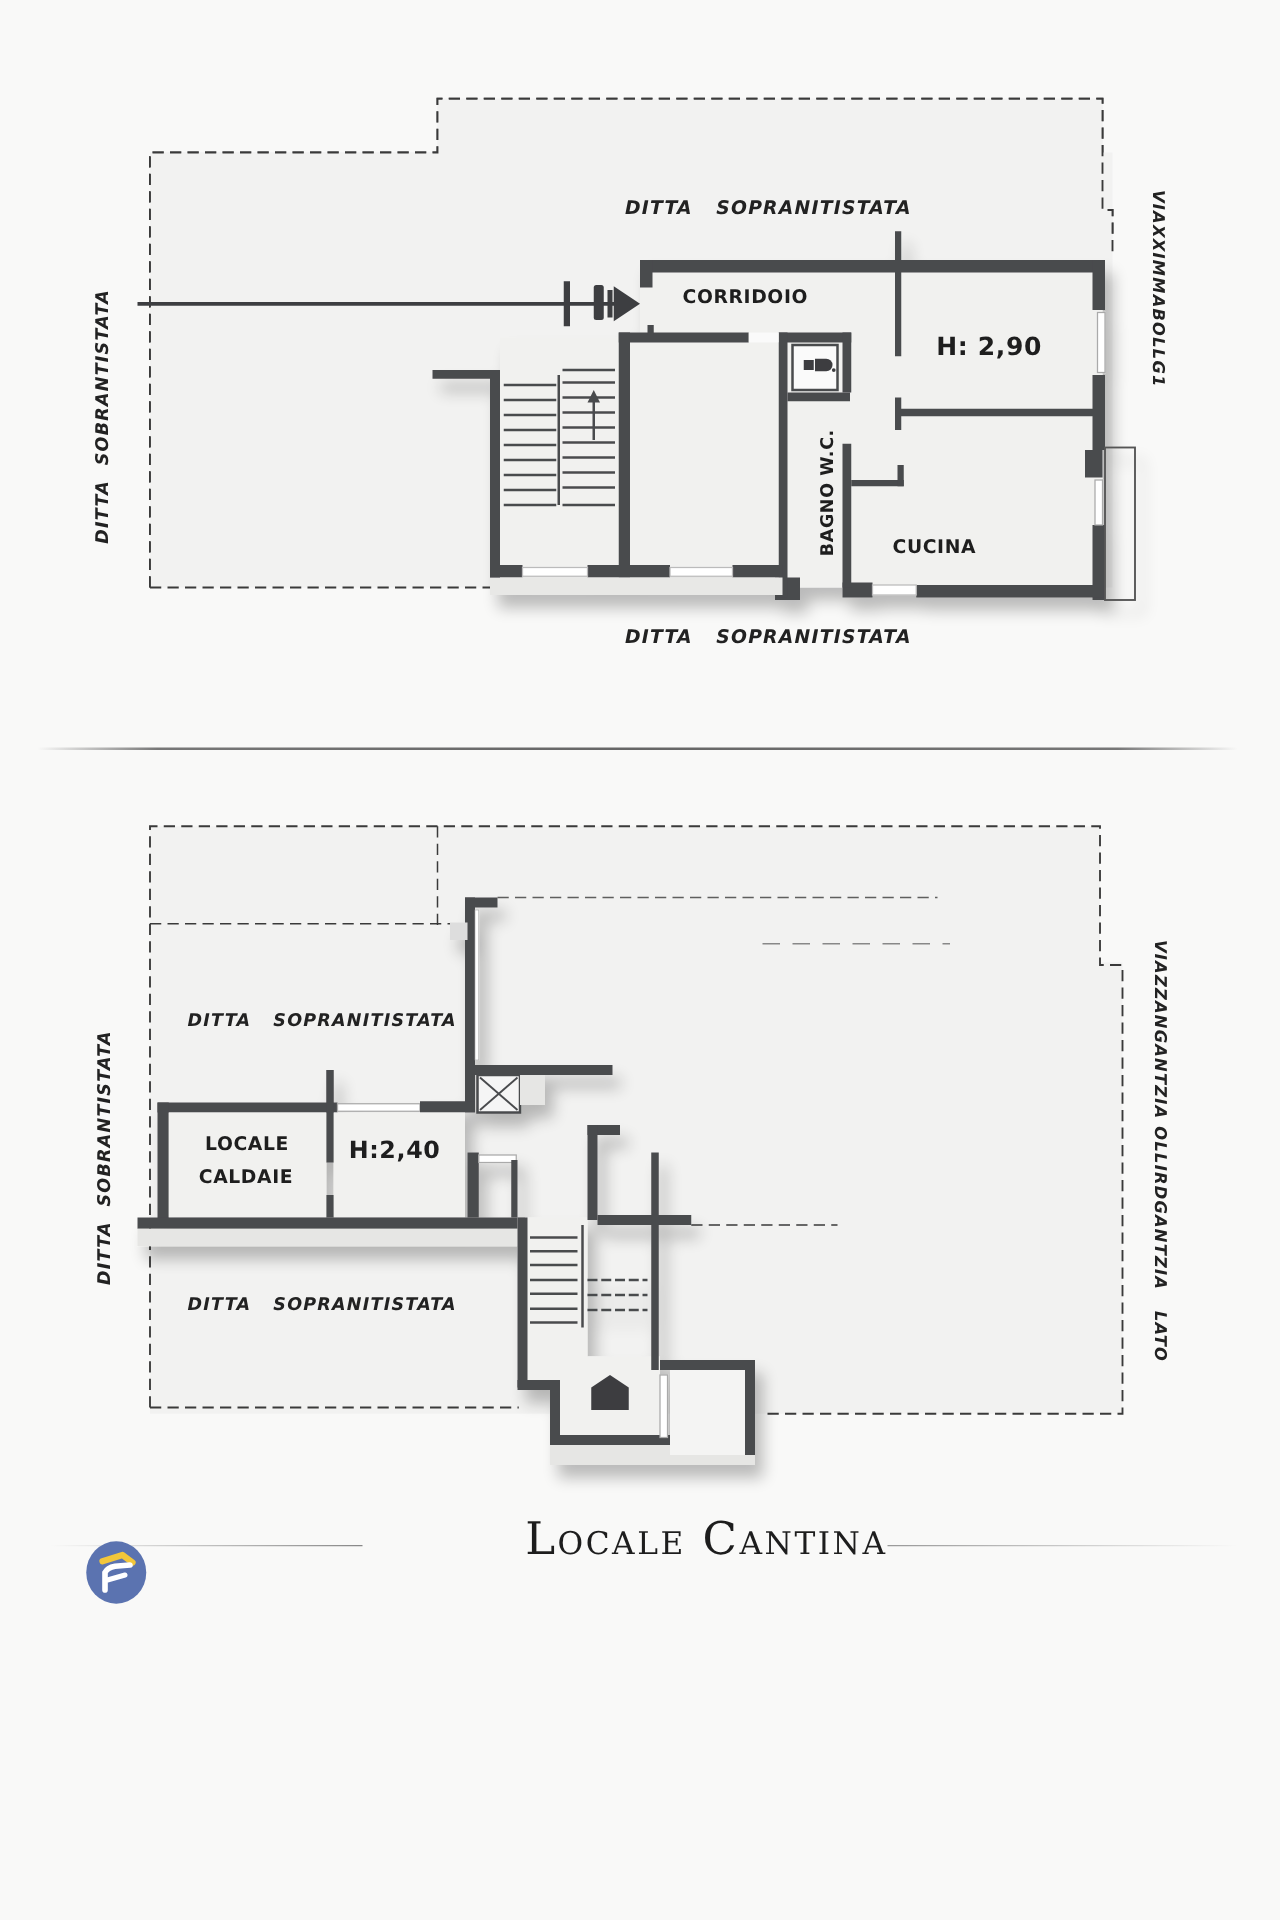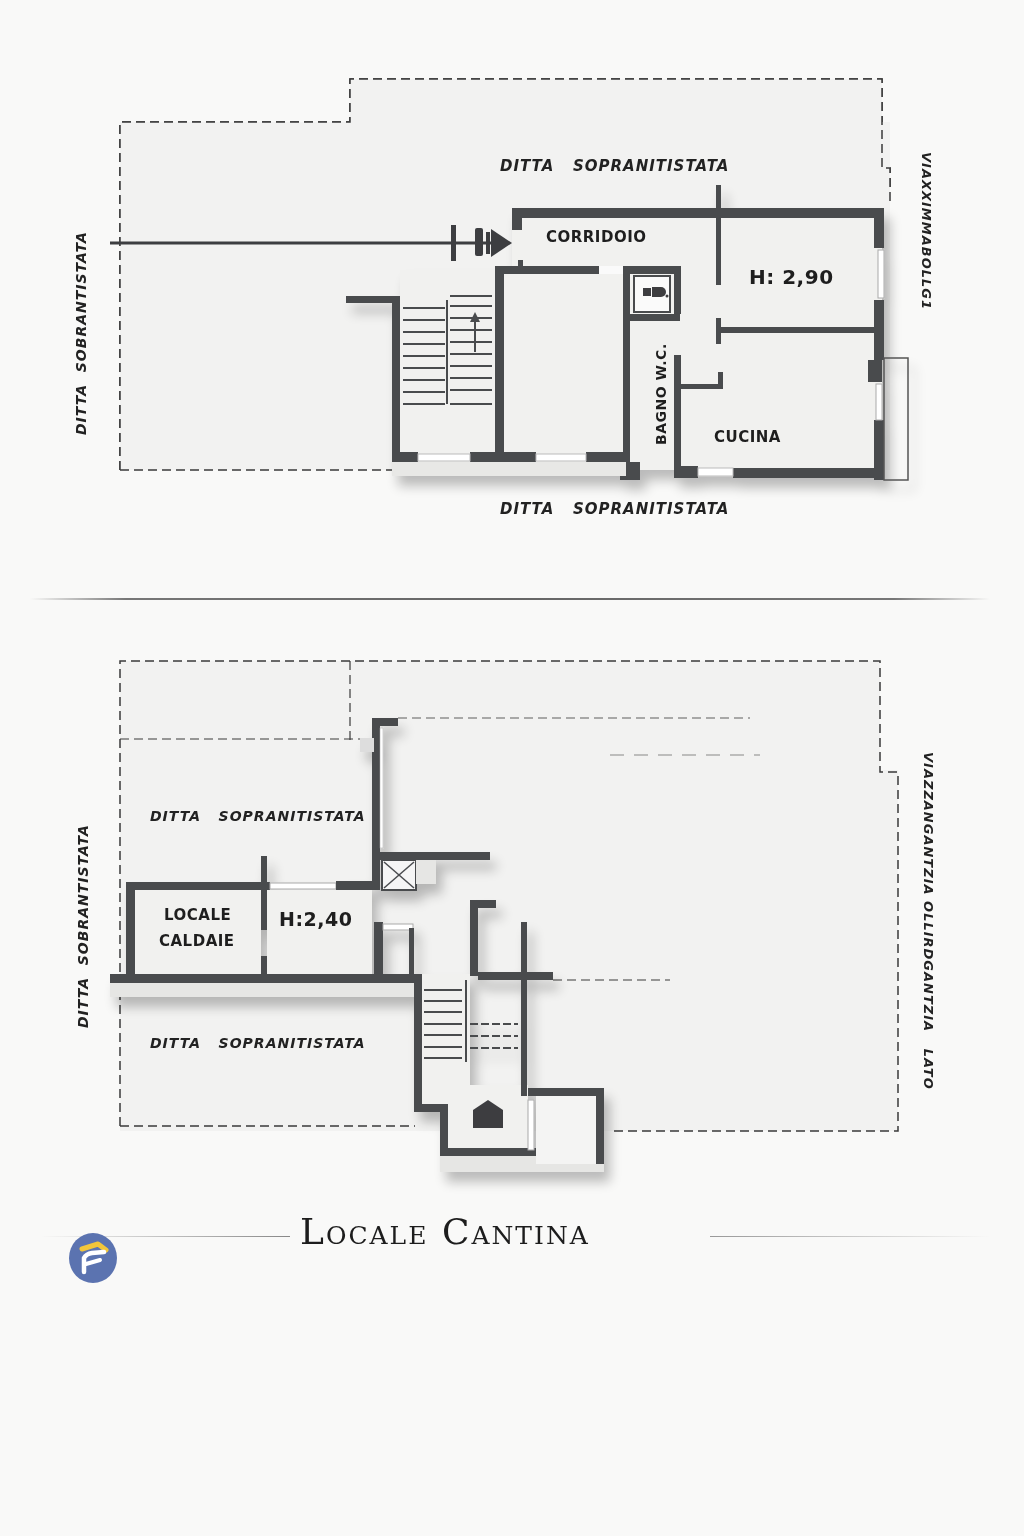--- a/index.html
+++ b/index.html
@@ -7,21 +7,21 @@
   .plan{position:absolute;left:0;width:1024px;}
   #plan-upper{top:0;height:590px;}
   #plan-lower{top:620px;height:590px;}
   svg text{font-family:"DejaVu Sans",sans-serif;}
   .lbl-italic{font-style:italic;font-weight:bold;fill:#222;letter-spacing:1px;}
   .lbl-room{font-weight:bold;fill:#1e1e1e;letter-spacing:0.5px;}
   .separator{position:absolute;left:30px;top:598px;width:960px;height:2px;background:linear-gradient(90deg,rgba(120,120,120,0),#777 10%,#666 50%,#777 90%,rgba(120,120,120,0));}
   .footer{position:absolute;left:0;top:1205px;width:1024px;height:70px;}
   .footer-line-left{position:absolute;left:40px;top:31px;width:250px;height:1px;background:linear-gradient(90deg,rgba(130,130,130,0),#888);}
   .footer-line-right{position:absolute;left:710px;top:31px;width:280px;height:1px;background:linear-gradient(90deg,#999,rgba(130,130,130,0));}
-  .footer-title{position:absolute;left:300px;top:6px;width:410px;text-align:left;font-family:"DejaVu Serif",serif;font-size:36px;letter-spacing:2px;color:#1d1d1d;font-variant:small-caps;}
+  .footer-title{position:absolute;left:300px;top:6px;width:410px;text-align:right;font-family:"DejaVu Serif",serif;font-size:36px;letter-spacing:2px;color:#1d1d1d;font-variant:small-caps;}
   .logo{position:absolute;left:68px;top:27px;width:50px;height:52px;}
 </style>
 </head>
 <body>
 
 <div class="plan" id="plan-upper">
 <svg width="1024" height="590" viewBox="0 0 1024 590">
   <defs>
     <filter id="sh1" x="-10%" y="-10%" width="130%" height="140%">
       <feGaussianBlur in="SourceAlpha" stdDeviation="6"></feGaussianBlur>

